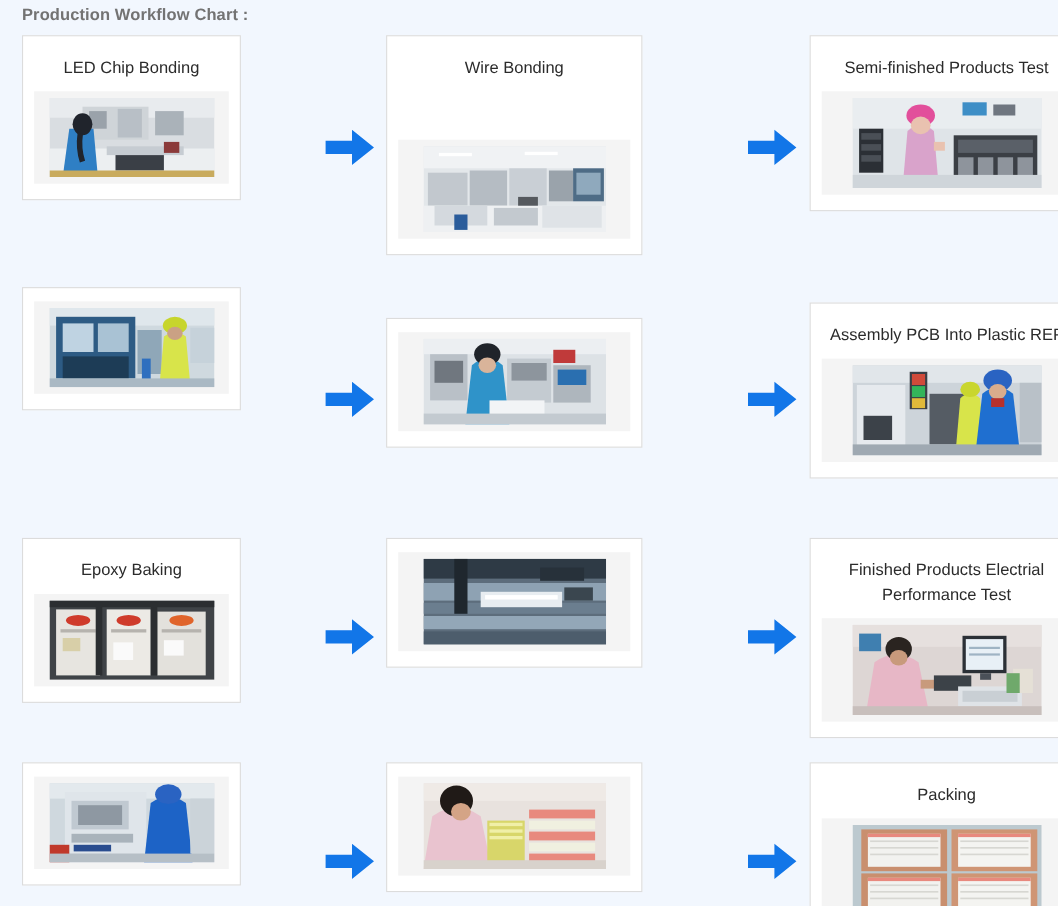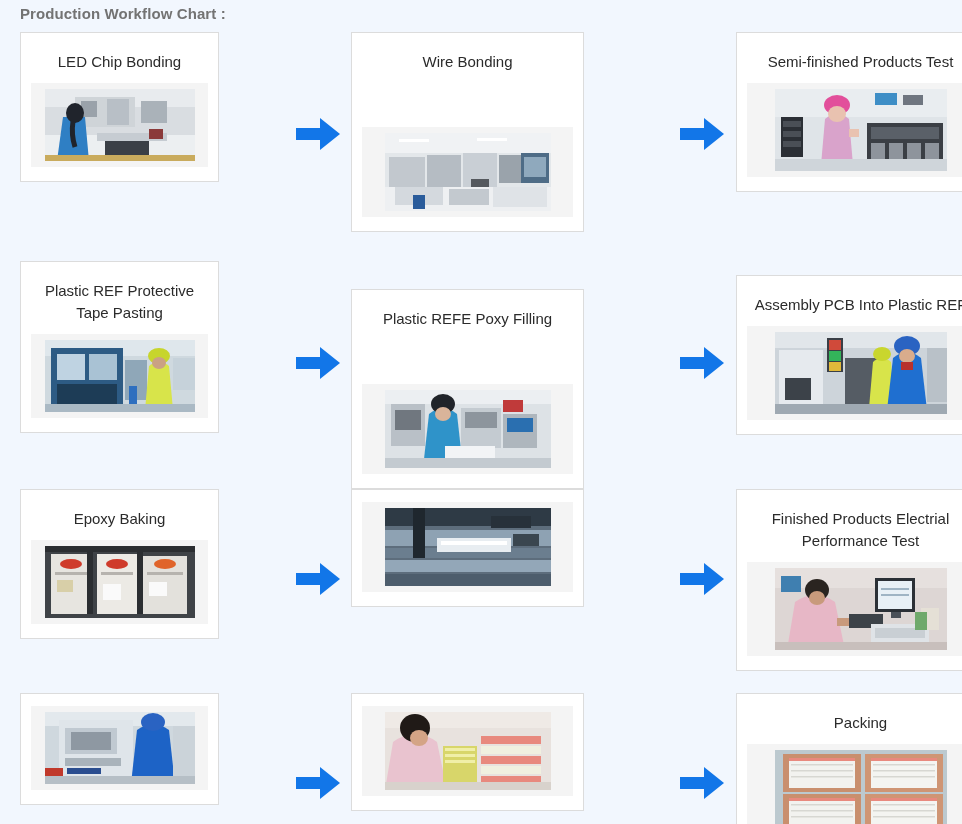--- a/index.html
+++ b/index.html
@@ -202,21 +202,20 @@
           </svg>
         </div>
       </div>
     </div>
 
   </div>
 
   <div class="row r2">
     <div class="slot c1">
       <div class="card w1">
-        <div class="card-title">Plastic REF Protective Tape Pasting</div>
         <div class="thumb h1">
           <svg class="photo" viewBox="0 0 150 72" preserveAspectRatio="none">
             <rect x="0" y="0" width="150" height="72" fill="#cfd9df"></rect>
             <rect x="0" y="0" width="150" height="16" fill="#dfe7ec"></rect>
             <rect x="6" y="8" width="72" height="56" fill="#2d5b84"></rect>
             <rect x="12" y="14" width="28" height="26" fill="#bfd3e2"></rect>
             <rect x="44" y="14" width="28" height="26" fill="#a9c2d4"></rect>
             <rect x="12" y="44" width="60" height="20" fill="#1d3c56"></rect>
             <rect x="80" y="20" width="22" height="40" fill="#8fa7b8"></rect>
             <rect x="84" y="46" width="8" height="20" fill="#2e6fbf"></rect>
@@ -229,21 +228,20 @@
         </div>
       </div>
     </div>
     <div class="arrow-cell" style="width:66px;height:204px;">
       <svg class="arrow" width="48" height="38" viewBox="0 0 48 38">
         <path d="M2 13 H26 V3 L46 19 L26 35 V25 H2 Z" fill="#1276e8"></path>
       </svg>
     </div>
     <div class="slot c2" style="align-items:flex-start;padding-top:28px;">
       <div class="card w2">
-        <div class="card-title">Plastic REFE Poxy Filling</div>
         <div class="thumb h2">
           <svg class="photo" viewBox="0 0 166 78" preserveAspectRatio="none">
             <rect x="0" y="0" width="166" height="78" fill="#dde2e6"></rect>
             <rect x="0" y="0" width="166" height="14" fill="#eceff2"></rect>
             <rect x="6" y="14" width="34" height="42" fill="#b9c0c7"></rect>
             <rect x="10" y="20" width="26" height="20" fill="#70777f"></rect>
             <path d="M44 24 q14 -12 28 0 l6 54 h-40 z" fill="#2f93c9"></path>
             <ellipse cx="58" cy="14" rx="12" ry="10" fill="#20242a"></ellipse>
             <ellipse cx="58" cy="24" rx="8" ry="7" fill="#d9b49a"></ellipse>
             <rect x="76" y="18" width="40" height="40" fill="#c4cbd1"></rect>

